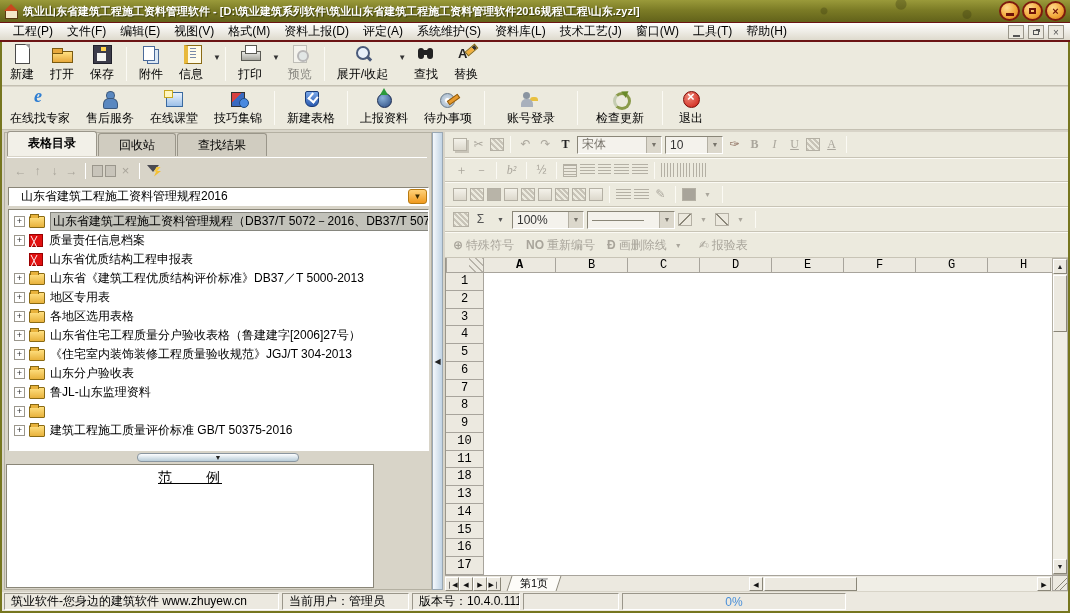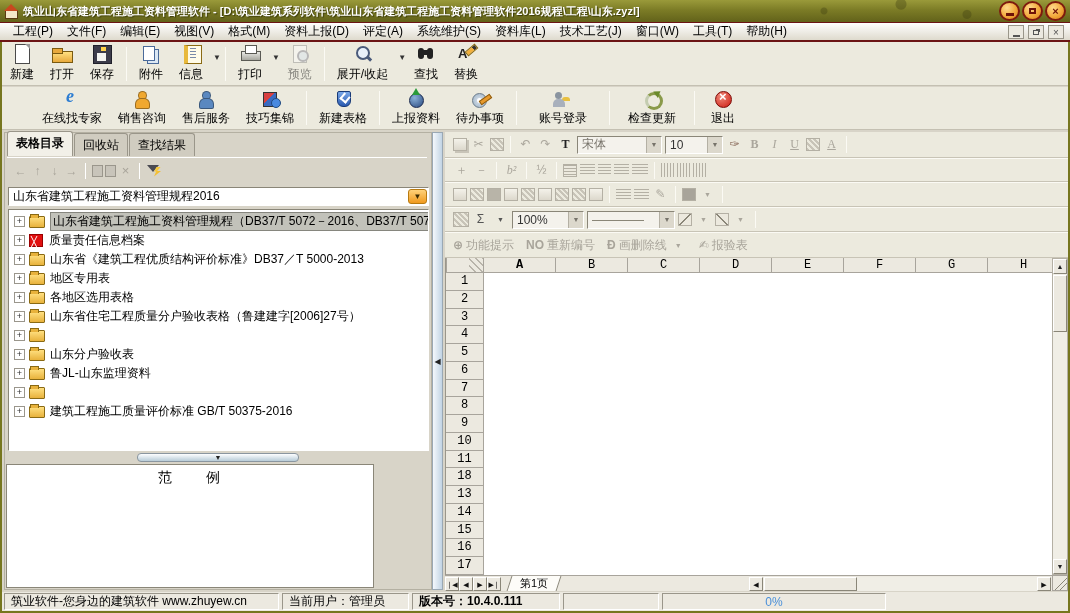--- a/index.html
+++ b/index.html
@@ -31,21 +31,21 @@
   .menu-item { padding:1px 7px; white-space:nowrap; }
   .mdi-btns { position:absolute; right:6px; top:2px; display:flex; gap:4px; }
   .mdibtn { width:16px; height:14px; background:#ece9e0; border:1px solid #9a968a; color:#555;
     display:flex; align-items:center; justify-content:center; font-size:10px; }
   .mdibtn .sq { width:6px; height:5px; border:1px solid #555; box-shadow:2px -2px 0 -1px #555; }
   .mdibtn .mn { width:7px; border-bottom:2px solid #555; margin-top:7px; }
 
   
   .toolbar { position:absolute; left:0; width:1066px; background:#eceade; display:flex; align-items:center; }
   .toolbar1 { top:42px; height:44px; border-bottom:1px solid #c4c0b2; }
-  .toolbar2 { top:87px; height:43px; border-bottom:1px solid #c4c0b2;padding-left:32px; }
+  .toolbar2 { top:87px; height:43px; border-bottom:1px solid #c4c0b2; }
   .tbtn { display:flex; flex-direction:column; align-items:center; justify-content:center; padding:2px 8px; gap:2px; white-space:nowrap; }
   .tbtn .lab { font-size:12px; }
   .tbtn.disabled { opacity:.45; }
   .tsep { width:1px; height:34px; background:#b8b4a6; border-right:1px solid #fbfaf4; margin:0 4px; }
   .dd { font-size:8px; color:#333; margin-left:2px; align-self:center; }
   .btnrow { display:flex; align-items:flex-end; }
 
   
   .ic { position:relative; width:22px; height:20px; flex:none; }
   .ic-new:before { content:""; position:absolute; left:4px; top:0; width:13px; height:18px; background:#fff; border:1px solid #4a4a4a; }
@@ -87,45 +87,45 @@
   .ic-login:before { content:""; position:absolute; left:2px; top:2px; width:7px; height:7px; border-radius:50%; background:#8a94a0; }
   .ic-login:after { content:""; position:absolute; left:0; top:9px; width:12px; height:8px; border-radius:5px 5px 0 0; background:#a8b0bc; box-shadow:7px -4px 0 -2px #e8c040; }
   .ic-update:before { content:""; position:absolute; left:3px; top:2px; width:12px; height:12px; border:3px solid #8a9a4a; border-left-color:#c4ccb0; border-radius:50%; }
   .ic-update:after { content:""; position:absolute; left:12px; top:0; border-left:4px solid transparent; border-right:4px solid transparent; border-bottom:6px solid #6a8a2a; transform:rotate(55deg); }
   .ic-exit:before { content:""; position:absolute; left:2px; top:1px; width:15px; height:15px; border-radius:50%; background:radial-gradient(circle at 35% 30%,#f08a7a,#cc1a10); border:1px solid #7a0a06; }
   .ic-exit:after { content:"×"; position:absolute; left:6px; top:-1px; color:#fff; font-weight:bold; font-size:13px; }
 
   
   .left-panel { position:absolute; left:2px; top:132px; width:428px; height:458px; background:#d8d4c8; border:1px solid #b4b0a2; }
   .lp-tabs { position:absolute; left:2px; top:2px; height:21px; display:flex; align-items:flex-end; }
-  .lp-tab { padding:3px 8px 2px; border:1px solid #9a968a; border-bottom:none; background:#d0ccc0; margin-right:1px; border-radius:3px 3px 0 0; font-size:12px; }
+  .lp-tab { padding:3px 20px 2px; border:1px solid #9a968a; border-bottom:none; background:#d0ccc0; margin-right:1px; border-radius:3px 3px 0 0; font-size:12px; }
   .lp-tab.active { background:#f2f0e8; font-weight:bold; padding-bottom:4px; }
   .lp-tools { position:absolute; left:2px; top:24px; width:420px; height:26px; border-top:1px solid #fff; display:flex; align-items:center; gap:2px; padding-left:6px; }
   .mico { width:15px; text-align:center; color:#a8a49a; font-size:12px; }
   .msep { width:1px; height:16px; background:#b8b4a6; border-right:1px solid #fff; margin:0 4px; }
   .gpage { width:11px; height:12px; background:#c8c4ba; border:1px solid #9a968c; position:relative; }
   .funnel { position:relative; width:16px; height:16px; }
   .funnel:before { content:""; position:absolute; left:1px; top:2px; border-left:6px solid transparent; border-right:6px solid transparent; border-top:7px solid #4a4a52; }
   .funnel:after { content:""; position:absolute; left:8px; top:4px; width:7px; height:10px; background:linear-gradient(135deg,#ffd84a,#e8a820); clip-path:polygon(40% 0,100% 0,45% 45%,100% 45%,0 100%,30% 50%,0 50%); }
   .lp-combo { position:absolute; left:3px; top:54px; width:421px; height:19px; background:#fff; border:1px solid; border-color:#8a8678 #fff #fff #8a8678; display:flex; align-items:center; }
-  .lp-combo .val { flex:1; padding:0 4px; white-space:nowrap; overflow:hidden; font-size:12px; }
+  .lp-combo .val { flex:1; padding:0 12px; white-space:nowrap; overflow:hidden; font-size:12px; }
   .combo-btn { width:19px; height:15px; margin-right:1px; border-radius:3px; background:linear-gradient(#ffd27a,#f09a1e); border:1px solid #b87a10; display:flex; align-items:center; justify-content:center; font-size:8px; color:#3a2a00; }
   .lp-tree { position:absolute; left:3px; top:76px; width:421px; height:242px; background:#fff; border:1px solid; border-color:#8a8678 #fff #fff #8a8678; overflow:hidden; padding-top:2px; }
   .trow { display:flex; align-items:center; height:19px; white-space:nowrap; overflow:hidden; padding-left:5px; }
   .exp { width:11px; height:11px; border:1px solid #9a968c; background:#fff; color:#333; font-size:9px; line-height:9px; text-align:center; margin-right:4px; flex:none; }
   .noexp { width:15px; flex:none; }
   .tfolder { width:16px; height:12px; background:linear-gradient(#ffe081,#e8b23c); border:1px solid #8a6a14; border-radius:1px; position:relative; margin-right:5px; flex:none; }
   .tfolder:before { content:""; position:absolute; left:0; top:-3px; width:7px; height:3px; background:#e8b23c; border:1px solid #8a6a14; border-bottom:none; }
   .tred { width:14px; height:13px; background:#e01010; border:1px solid #900; position:relative; margin-right:6px; flex:none; }
   .tred:before { content:"╳"; position:absolute; left:1px; top:0px; color:#fff; font-size:10px; line-height:13px; }
   .tlabel { font-size:12px; }
   .trow.selected .tlabel { background:#c2c2ba; border:1px solid #86867e; padding:0 2px; }
   .lp-pill { position:absolute; left:132px; top:320px; width:162px; height:9px; border:1px solid #8a96a0; border-radius:4px;
     background:linear-gradient(#fdfeff,#b8ccd8); display:flex; align-items:center; justify-content:center; font-size:7px; color:#222; line-height:0; }
-  .lp-example { position:absolute; left:1px; top:331px; width:368px; height:124px; background:#fff; border:1px solid #8a8678; }
+  .lp-example { position:absolute; left:1px; top:331px; width:368px; height:124px; background:#fff; border:1px solid #8a8678;text-decoration:underline; }
   .lp-example .extitle { text-align:center; margin-top:4px; font-size:14px; letter-spacing:2px; }
 
   
   .vsplit { position:absolute; left:430px; top:132px; width:11px; height:458px;
     background:linear-gradient(90deg,#f4f8fc,#c2d4e4); border:1px solid #9aa8b4; display:flex; align-items:center; justify-content:center; }
   .vsplit .arr { font-size:8px; color:#222; }
 
   
   .right-panel { position:absolute; left:443px; top:132px; width:623px; height:458px; background:#eceade; }
   .frow { position:absolute; left:0; width:623px; display:flex; align-items:center; gap:3px; padding-left:8px; border-bottom:1px solid #c8c4b6; box-shadow:0 1px 0 #fbfaf4; }
@@ -174,21 +174,21 @@
   .stab { height:15px; padding:0 10px; background:#fdfcf8; border-left:1px solid #8a8678; border-right:1px solid #8a8678; transform:skewX(-18deg); margin-left:8px; display:flex; align-items:center; }
   .stab span { transform:skewX(18deg); font-size:11px; white-space:nowrap; }
   .hscroll { position:absolute; left:304px; top:1px; width:302px; height:14px; background:#f0eee6; }
   .hthumb { position:absolute; left:15px; top:0; width:93px; height:14px; background:#ece9e0; border:1px solid; border-color:#fff #8a8678 #8a8678 #fff; }
   .cornerbtn { position:absolute; left:607px; top:443px; width:16px; height:16px; background:#ece9e0; border:1px solid #a8a49c;
     background-image:linear-gradient(135deg,transparent 55%,#8a8678 55% 60%,transparent 60% 72%,#8a8678 72% 77%,transparent 77%); }
 
   
   .statusbar { position:absolute; left:0; top:592px; width:1066px; height:19px; background:#ece9e0; display:flex; gap:3px; padding:1px 0 0 2px; }
   .spanel { border:1px solid; border-color:#9a968a #fff #fff #9a968a; height:17px; display:flex; align-items:center; padding:0 6px; white-space:nowrap; overflow:hidden; font-size:12px; }
-  .sp1 { width:275px; } .sp2 { width:127px; } .sp3 { width:148px;font-weight:bold; } .sp4 { width:96px; }
+  .sp1 { width:275px; } .sp2 { width:127px; } .sp3 { width:108px; } .sp4 { width:96px; }
   .sp5 { width:224px; justify-content:center; color:#4a90d9; } .sp6 { width:197px; justify-content:flex-end; }
 </style>
 </head>
 <body>
 
 <div class="window" data-name="app-window">
 
   <div class="titlebar" data-name="titlebar">
     <div class="swirl" data-name="titlebar-decoration"></div>
     <span class="home-ic" data-name="app-logo-icon"></span>
@@ -282,27 +282,27 @@
         <span class="ic ic-replace" data-name="replace-icon"></span>
         <span class="lab">替换</span>
       </div>
   </div>
 
   <div class="toolbar toolbar2" data-name="online-toolbar">
     <div class="tbtn" data-name="find-expert-button">
         <span class="ic2 ic-ie" data-name="internet-explorer-icon"></span>
         <span class="lab">在线找专家</span>
       </div>
-    <div class="tbtn" data-name="sales-consult-button">
-        <span class="ic2 person" style="--pc:#f0a830" data-name="sales-person-icon"></span>
-        <span class="lab">销售咨询</span>
-      </div>
     <div class="tbtn" data-name="after-sales-button">
         <span class="ic2 person" style="--pc:#5a88c0" data-name="support-person-icon"></span>
         <span class="lab">售后服务</span>
+      </div>
+    <div class="tbtn" data-name="online-class-button">
+        <span class="ic2 ic-class" data-name="classroom-icon"></span>
+        <span class="lab">在线课堂</span>
       </div>
     <div class="tbtn" data-name="tips-button">
         <span class="ic2 ic-tips" data-name="tips-icon"></span>
         <span class="lab">技巧集锦</span>
       </div>
     <div class="tsep" data-name="toolbar-separator"></div>
     <div class="tbtn" data-name="pay-button">
         <span class="ic2 ic-shield" data-name="shield-icon"></span>
         <span class="lab">新建表格</span>
       </div>
@@ -359,20 +359,25 @@
           <span class="exp" data-name="expand-icon">+</span>
           <span class="tfolder" data-name="folder-icon"></span>
           <span class="tlabel">山东省建筑工程施工资料管理规程（DB37/T 5072－2016、DB37/T 507</span>
         </div>
       <div class="trow" data-name="tree-item">
           <span class="exp" data-name="expand-icon">+</span>
           <span class="tred" data-name="red-form-icon"></span>
           <span class="tlabel">质量责任信息档案</span>
         </div>
       <div class="trow" data-name="tree-item">
+          <span class="noexp" data-name="tree-indent"></span>
+          <span class="tred" data-name="red-form-icon"></span>
+          <span class="tlabel">山东省优质结构工程申报表</span>
+        </div>
+      <div class="trow" data-name="tree-item">
           <span class="exp" data-name="expand-icon">+</span>
           <span class="tfolder" data-name="folder-icon"></span>
           <span class="tlabel">山东省《建筑工程优质结构评价标准》DB37／T 5000-2013</span>
         </div>
       <div class="trow" data-name="tree-item">
           <span class="exp" data-name="expand-icon">+</span>
           <span class="tfolder" data-name="folder-icon"></span>
           <span class="tlabel">地区专用表</span>
         </div>
       <div class="trow" data-name="tree-item">
@@ -381,20 +386,21 @@
           <span class="tlabel">各地区选用表格</span>
         </div>
       <div class="trow" data-name="tree-item">
           <span class="exp" data-name="expand-icon">+</span>
           <span class="tfolder" data-name="folder-icon"></span>
           <span class="tlabel">山东省住宅工程质量分户验收表格（鲁建建字[2006]27号）</span>
         </div>
       <div class="trow" data-name="tree-item">
           <span class="exp" data-name="expand-icon">+</span>
           <span class="tfolder" data-name="folder-icon"></span>
+          <span class="tlabel">《住宅室内装饰装修工程质量验收规范》JGJ/T 304-2013</span>
         </div>
       <div class="trow" data-name="tree-item">
           <span class="exp" data-name="expand-icon">+</span>
           <span class="tfolder" data-name="folder-icon"></span>
           <span class="tlabel">山东分户验收表</span>
         </div>
       <div class="trow" data-name="tree-item">
           <span class="exp" data-name="expand-icon">+</span>
           <span class="tfolder" data-name="folder-icon"></span>
           <span class="tlabel">鲁JL-山东监理资料</span>
@@ -499,21 +505,21 @@
         </div>
       <span class="gbox" data-name="diagonal-line-icon" style="background:linear-gradient(135deg,transparent 46%,#8a8678 46% 54%,transparent 54%),#ece9de;"></span>
       <span class="fico" data-name="diagonal-line-dropdown-icon" style="font-size:7px;">▼</span>
       <span class="gbox" data-name="diagonal-line2-icon" style="background:linear-gradient(45deg,transparent 46%,#8a8678 46% 54%,transparent 54%),#ece9de;"></span>
       <span class="fico" data-name="diagonal-line2-dropdown-icon" style="font-size:7px;">▼</span>
       <span class="fsep" data-name="toolbar-separator"></span>
     </div>
 
     <div class="frow frowE" data-name="special-tools-toolbar">
       <span class="eico" data-name="special-symbol-icon">⊕</span>
-      <span class="elabel" data-name="special-symbol-button">功能提示</span>
+      <span class="elabel" data-name="special-symbol-button">特殊符号</span>
       <span style="width:6px;"></span>
       <span class="eico" data-name="renumber-icon">NO</span>
       <span class="elabel" data-name="renumber-button">重新编号</span>
       <span style="width:6px;"></span>
       <span class="eico" data-name="strikeline-icon">Đ</span>
       <span class="elabel" data-name="strikeline-button">画删除线</span>
       <span class="fico" data-name="strikeline-dropdown-icon" style="font-size:7px;">▼</span>
       <span style="width:6px;"></span>
       <span class="eico" data-name="inspection-form-icon">✍</span>
       <span class="elabel" data-name="inspection-form-button">报验表</span>

